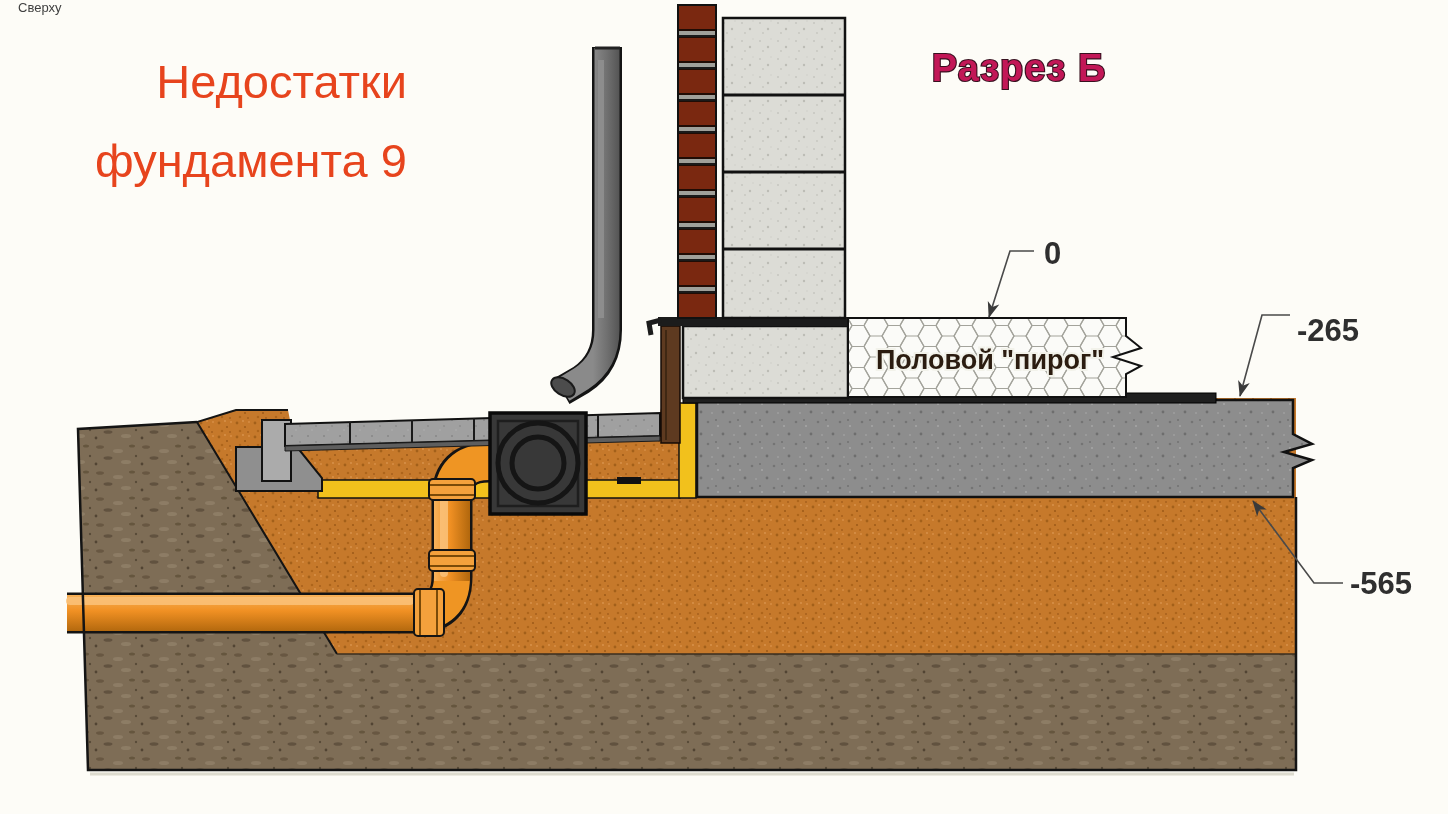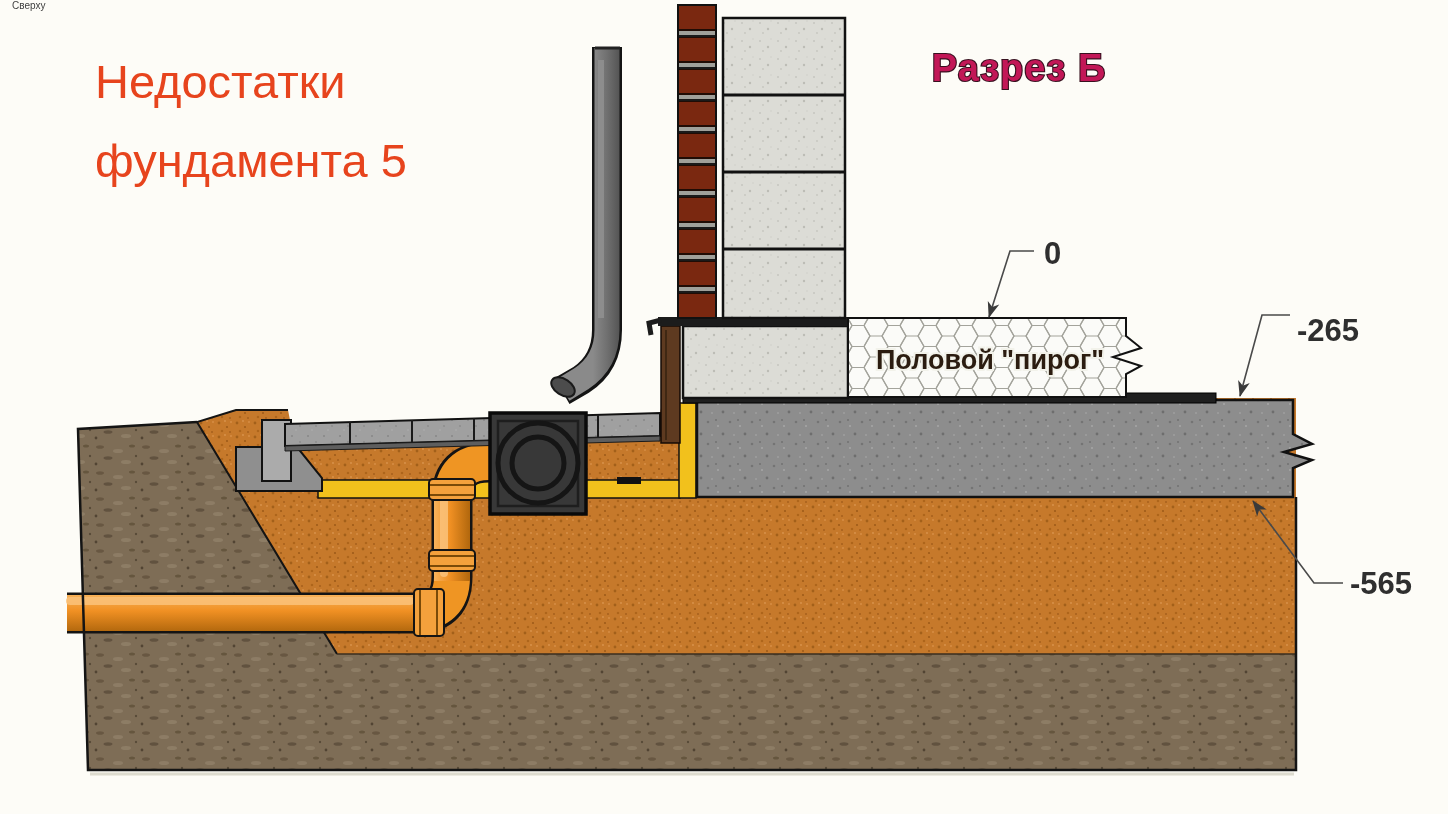--- a/index.html
+++ b/index.html
@@ -1,40 +1,40 @@
 <!DOCTYPE html>
 <html><head>
 <meta charset="utf-8">
 <style>
   html,body{margin:0;padding:0;background:#ffffff;}
   .stage{
     position:relative;width:1448px;height:814px;overflow:hidden;
     background:#FDFCF7;font-family:"Liberation Sans",sans-serif;
   }
   .view-label{
-    position:absolute;left:12px;top:0;font-size:10px;color:#3F3F3F;letter-spacing:0;
+    position:absolute;left:18px;top:0;font-size:13px;color:#3F3F3F;letter-spacing:0;
   }
   .title{
     position:absolute;left:95px;top:42px;color:#E7441D;
-    font-size:47px;line-height:79px;font-weight:400;white-space:nowrap;
+    font-size:47px;line-height:79px;font-weight:400;white-space:nowrap;text-align:right;
   }
   .diagram-svg{position:absolute;left:0;top:0;}
   .elev{font-weight:bold;font-size:31px;fill:#2F2F2F;}
   .section-title{font-weight:bold;font-size:38px;letter-spacing:1px;}
 </style>
 </head>
 <body>
 
 <div class="stage">
 
   <span class="view-label">Сверху</span>
 
   <div class="title">
     <div>Недостатки</div>
-    <div>фундамента 5</div>
+    <div>фундамента 9</div>
   </div>
 
   <svg class="diagram-svg" width="1448" height="814" viewBox="0 0 1448 814">
     <defs>
 
       <pattern id="soilOrange" width="18" height="14" patternUnits="userSpaceOnUse">
         <rect width="18" height="14" fill="#C6792B"></rect>
         <circle cx="3" cy="3" r="1.4" fill="#9A5A15" opacity="0.8"></circle>
         <circle cx="11" cy="7" r="1.1" fill="#8F4F10" opacity="0.7"></circle>
         <circle cx="15" cy="2" r="1" fill="#D99046" opacity="0.9"></circle>

